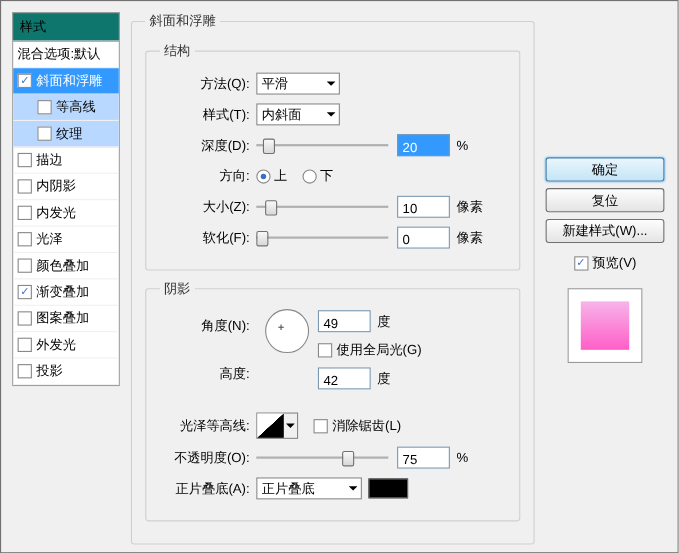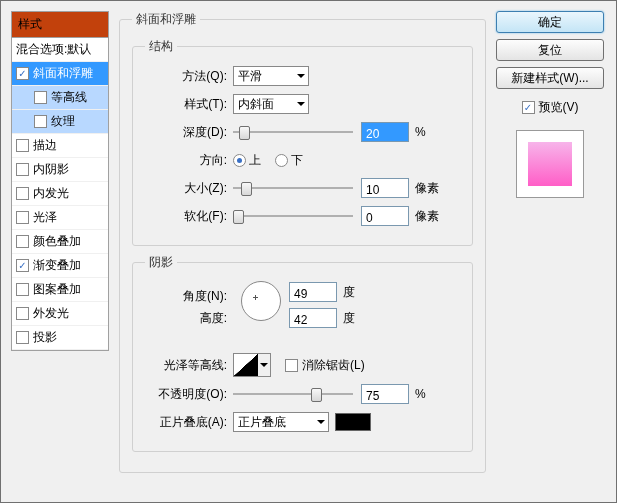--- a/index.html
+++ b/index.html
@@ -4,21 +4,21 @@
 <style>
 * { box-sizing: border-box; margin: 0; padding: 0; font-family: "Microsoft YaHei", "SimSun", Arial, sans-serif; font-size: 12px; }
 body { background: #f0f0f0; }
 .window { width: 617px; height: 503px; background: #f0f0f0; border: 1px solid #707070; box-shadow: 0 0 8px rgba(0,0,0,0.3); }
 .titlebar { height: 28px; background: linear-gradient(#fdfdfe, #e8edf5 45%, #d5e0ee 46%, #dce5f1); border-bottom: 1px solid #a0a0a0; display: flex; align-items: center; padding: 0 2px 0 8px; }
 .titlebar .title { flex: 1; color: #000; }
 .close-btn { width: 44px; height: 19px; background: linear-gradient(#e49e8e, #d6705a 45%, #c83c1e 46%, #d04d2f); border: 1px solid #8b3a2a; border-radius: 0 0 3px 3px; color: #fff; display: flex; align-items: center; justify-content: center; margin-top: -9px; }
 .close-btn svg { width: 10px; height: 10px; }
 .content { display: flex; padding: 10px 12px 12px 10px; gap: 10px; height: calc(100% - 28px); }
 .left-panel { width: 98px; }
-.styles-header { background: #c2410c; border: 1px solid #a0a0a0; border-bottom: none; padding: 4px 6px; }
+.styles-header { background: #0f766e; border: 1px solid #a0a0a0; border-bottom: none; padding: 4px 6px; }
 .style-list { border: 1px solid #a0a0a0; background: #fff; }
 .style-item { display: flex; align-items: center; padding: 3px 4px; gap: 4px; border-bottom: 1px solid #f0f0f0; cursor: default; }
 .style-item.selected { background: #3399ff; color: #fff; }
 .style-item.highlight { background: #b8d8ff; }
 .style-item.indent { padding-left: 22px; }
 .chk { width: 13px; height: 13px; border: 1px solid #888; background: #fff; display: inline-flex; align-items: center; justify-content: center; flex-shrink: 0; }
 .chk.checked::after { content: "✓"; color: #3a70c4; font-size: 10px; line-height: 1; }
 .center-panel { flex: 1; position: relative; }
 fieldset { border: 1px solid #d0d0d0; border-radius: 3px; padding: 10px 12px 12px 12px; margin-bottom: 8px; }
 legend { padding: 0 4px; color: #333; }
@@ -37,21 +37,21 @@
 .radio.checked::after { content: ""; width: 5px; height: 5px; border-radius: 50%; background: #3a70c4; }
 .angle-widget { width: 40px; height: 40px; border: 1px solid #888; border-radius: 50%; background: #fff; position: relative; margin: 0 8px; }
 .angle-widget .cross { position: absolute; left: 50%; top: 50%; width: 4px; height: 4px; transform: translate(-8px,-6px); }
 .angle-widget .cross::before, .angle-widget .cross::after { content: ""; position: absolute; background: #555; }
 .angle-widget .cross::before { width: 5px; height: 1px; top: 2px; left: 0; }
 .angle-widget .cross::after { width: 1px; height: 5px; left: 2px; top: 0; }
 .contour-arrow { width: 12px; display: flex; align-items: center; justify-content: center; }
 .color-swatch { width: 36px; height: 18px; border: 1px solid #666; background: #000; margin-left: 6px; }
 .color-swatch.white { background: #fff; }
 .btn { height: 22px; border: 1px solid #707070; background: linear-gradient(#fdfdfd,#e4e4e4); border-radius: 3px; padding: 0 10px; display: inline-flex; align-items: center; justify-content: center; cursor: default; }
-.right-panel { width: 108px; display: flex; flex-direction: column; gap: 6px; align-items: stretch; }
+.right-panel { width: 108px; display: flex; flex-direction: column; gap: 6px; align-items: stretch; justify-content: center; }
 .right-panel .btn { width: 100%; }
 .btn.primary { border: 1px solid #3c7fb1; background: linear-gradient(#eaf6fd,#c4e5f6); box-shadow: 0 0 2px #6bb7e8; }
 .preview-chk { display: flex; align-items: center; justify-content: center; gap: 4px; margin-top: 4px; }
 .preview-box { width: 68px; height: 68px; border: 1px solid #999; background: #fff; margin: 8px auto 0 auto; display: flex; align-items: center; justify-content: center; }
 .preview-grad { width: 44px; height: 44px; background: linear-gradient(#f7b4ea, #ff5ec7); }
 .combo.wide { min-width: 96px; }
 .shadow-rows .row .lbl { width: 88px; }
 .shadow-block { display: flex; }
 .shadow-left { display: flex; flex-direction: column; justify-content: space-between; padding: 4px 0; }
 </style>
@@ -210,20 +210,24 @@
             <div class="angle-widget">
                 <div class="cross"></div>
               </div>
             <div>
               <div class="row" style="margin-bottom:4px">
                 <div class="numbox">
                     <span>49</span>
                   </div>
                 <span class="unit">度</span>
               </div>
+              <div class="row" style="margin-bottom:4px">
+                <span class="chk"></span>
+                <span style="margin-left:4px">使用全局光(G)</span>
+              </div>
               <div class="row" style="margin:0">
                 <div class="numbox">
                     <span>42</span>
                   </div>
                 <span class="unit">度</span>
               </div>
             </div>
           </div>
 
           <div class="row" style="margin-top:20px">

